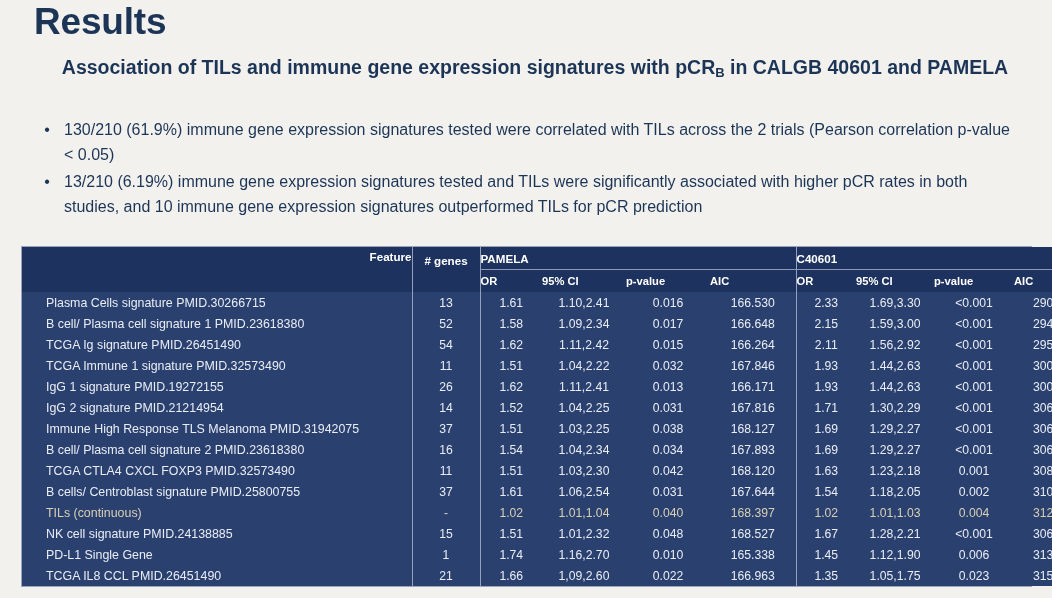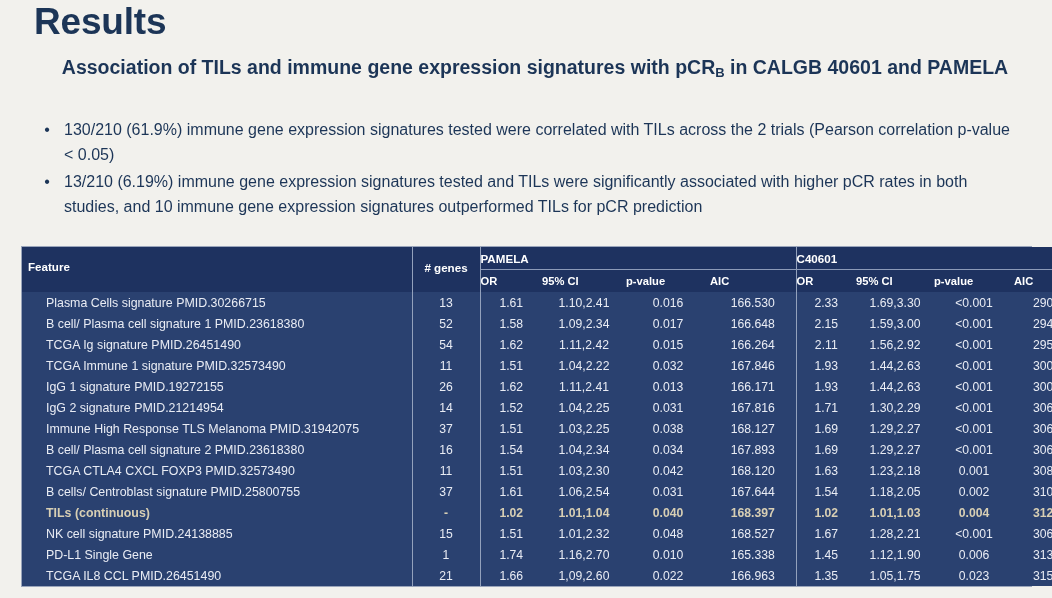--- a/index.html
+++ b/index.html
@@ -94,29 +94,29 @@
   thead tr.hdr-top th,
   thead tr.hdr-sub th {
     background: #1e3260;
     color: #ffffff;
     font-size: 11.6px;
     font-weight: bold;
     height: 22px;
     vertical-align: middle;
   }
   thead tr.hdr-top th.feature-head {
-    text-align: left;
+    text-align: right;
     padding-left: 6px;
     vertical-align: top;
-    padding-top: 13px;
+    padding-top: 3px;
   }
   thead tr.hdr-top th.genes-head {
     text-align: center;
     vertical-align: top;
-    padding-top: 14px;
+    padding-top: 7px;
   }
   thead tr.hdr-top th.group-head {
     text-align: left;
   }
   thead tr.hdr-sub th {
     text-align: left;
     font-size: 11.2px;
     height: 22px;
   }
 
@@ -134,21 +134,21 @@
   tbody td.feature {
     text-align: left;
     padding-left: 24px;
     font-size: 12.4px;
   }
   tbody td.num {
     text-align: center;
   }
   tbody tr.highlight td {
     color: #d8cfb4;
-    font-weight: bold;
+    font-weight: normal;
   }
 </style>
 </head>
 <body>
 
 <div class="slide-title">Results</div>
 
 <div class="slide-subtitle">
   <span>Association of TILs and immune gene expression signatures with pCR</span><sub>B</sub><span> in CALGB 40601 and PAMELA</span>
 </div>

